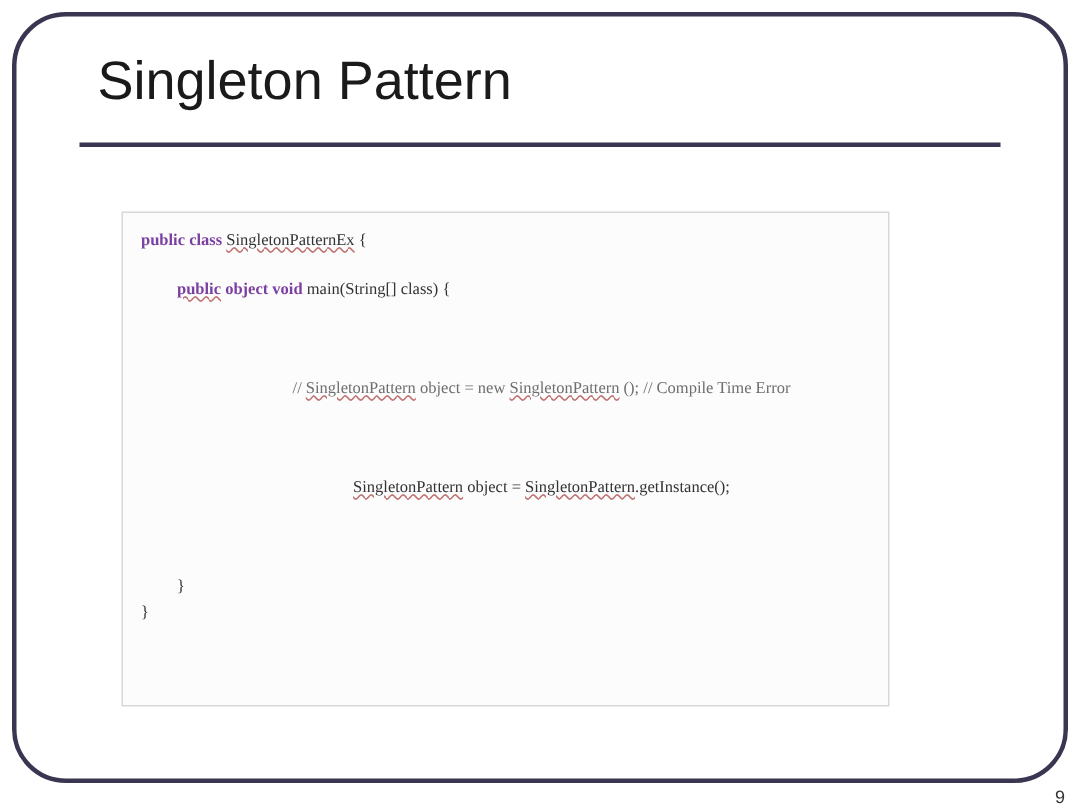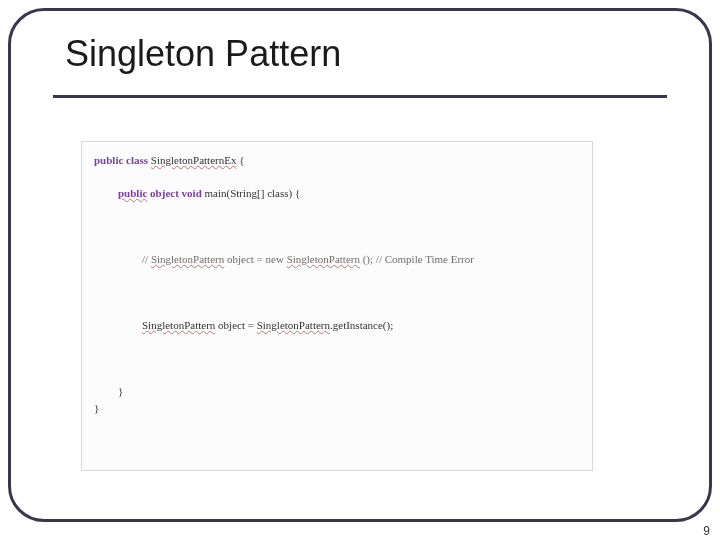--- a/index.html
+++ b/index.html
@@ -47,21 +47,21 @@
     font-size: 11px;
     line-height: 1.5;
     color: #333;
     overflow: hidden;
   }
   .codebox .line { white-space: pre; }
   .kw { color: #7a3fa0; font-weight: bold; }
   .cmt { color: #6e6e6e; }
   .und { text-decoration: underline; text-decoration-style: wavy; text-decoration-color: #c07373; text-decoration-thickness: 1px; }
   .i1 { padding-left: 24px; }
-  .i2 { padding-left: 48px; }
+  .i2 { padding-left: 48px; text-align: center; }
   .pagenum {
     position: absolute;
     right: 10px;
     bottom: 2px;
     font-size: 12px;
     color: #333;
   }
 </style>
 </head>
 <body>

